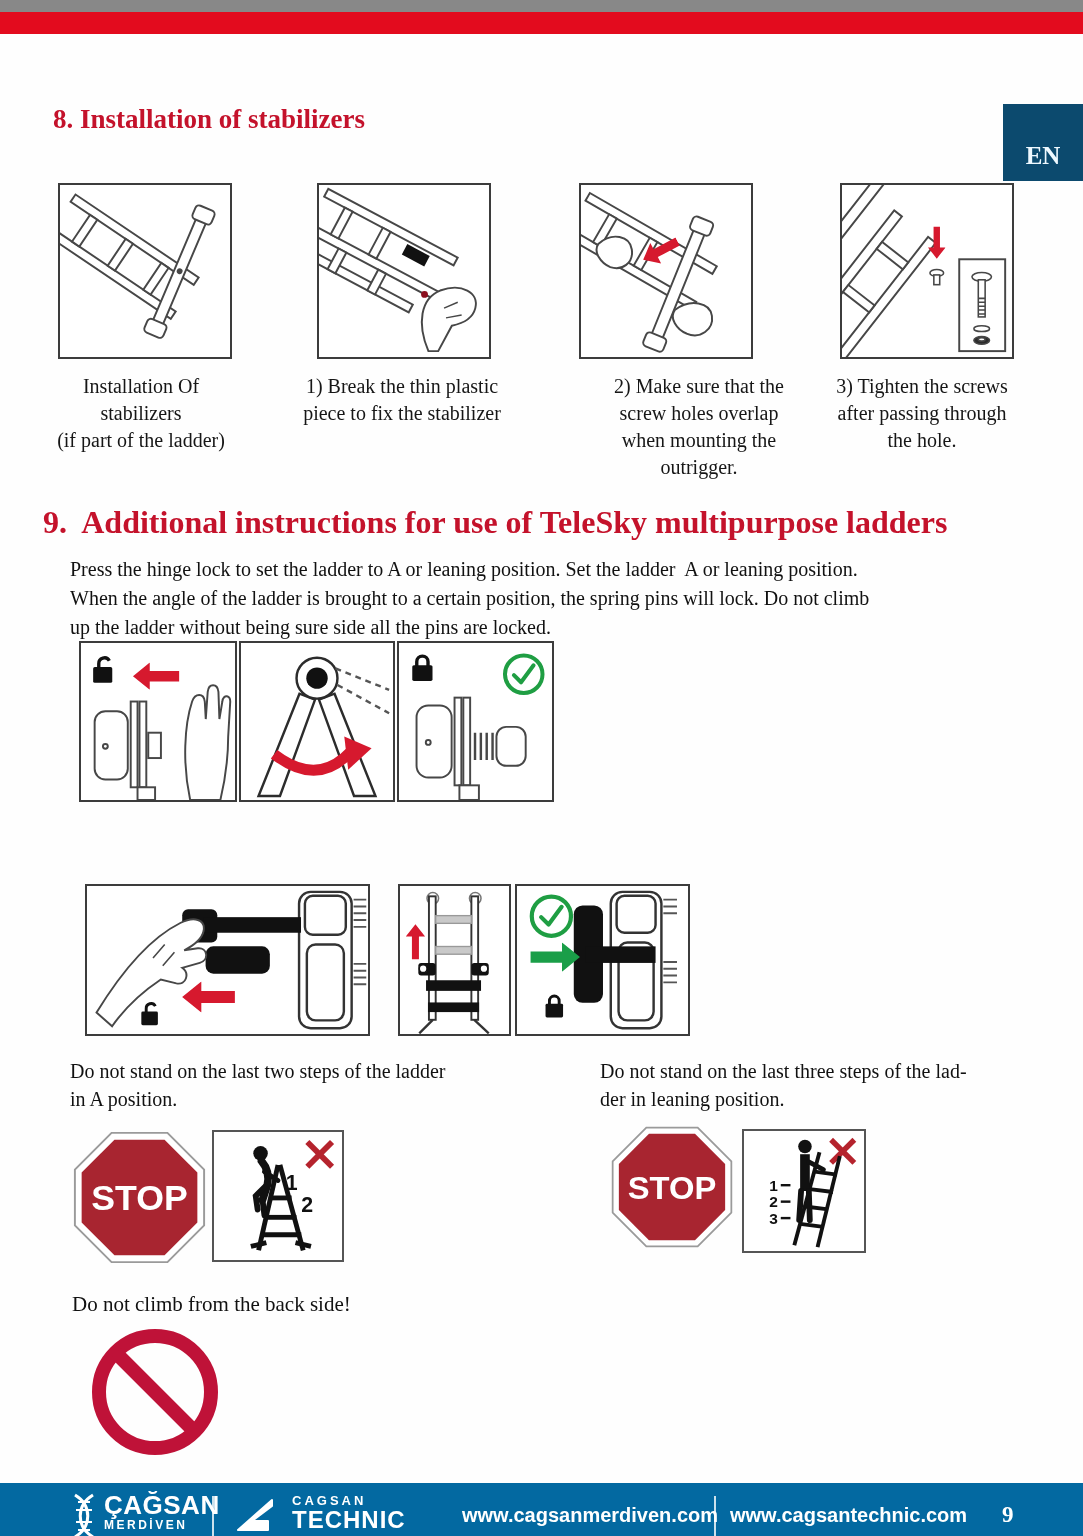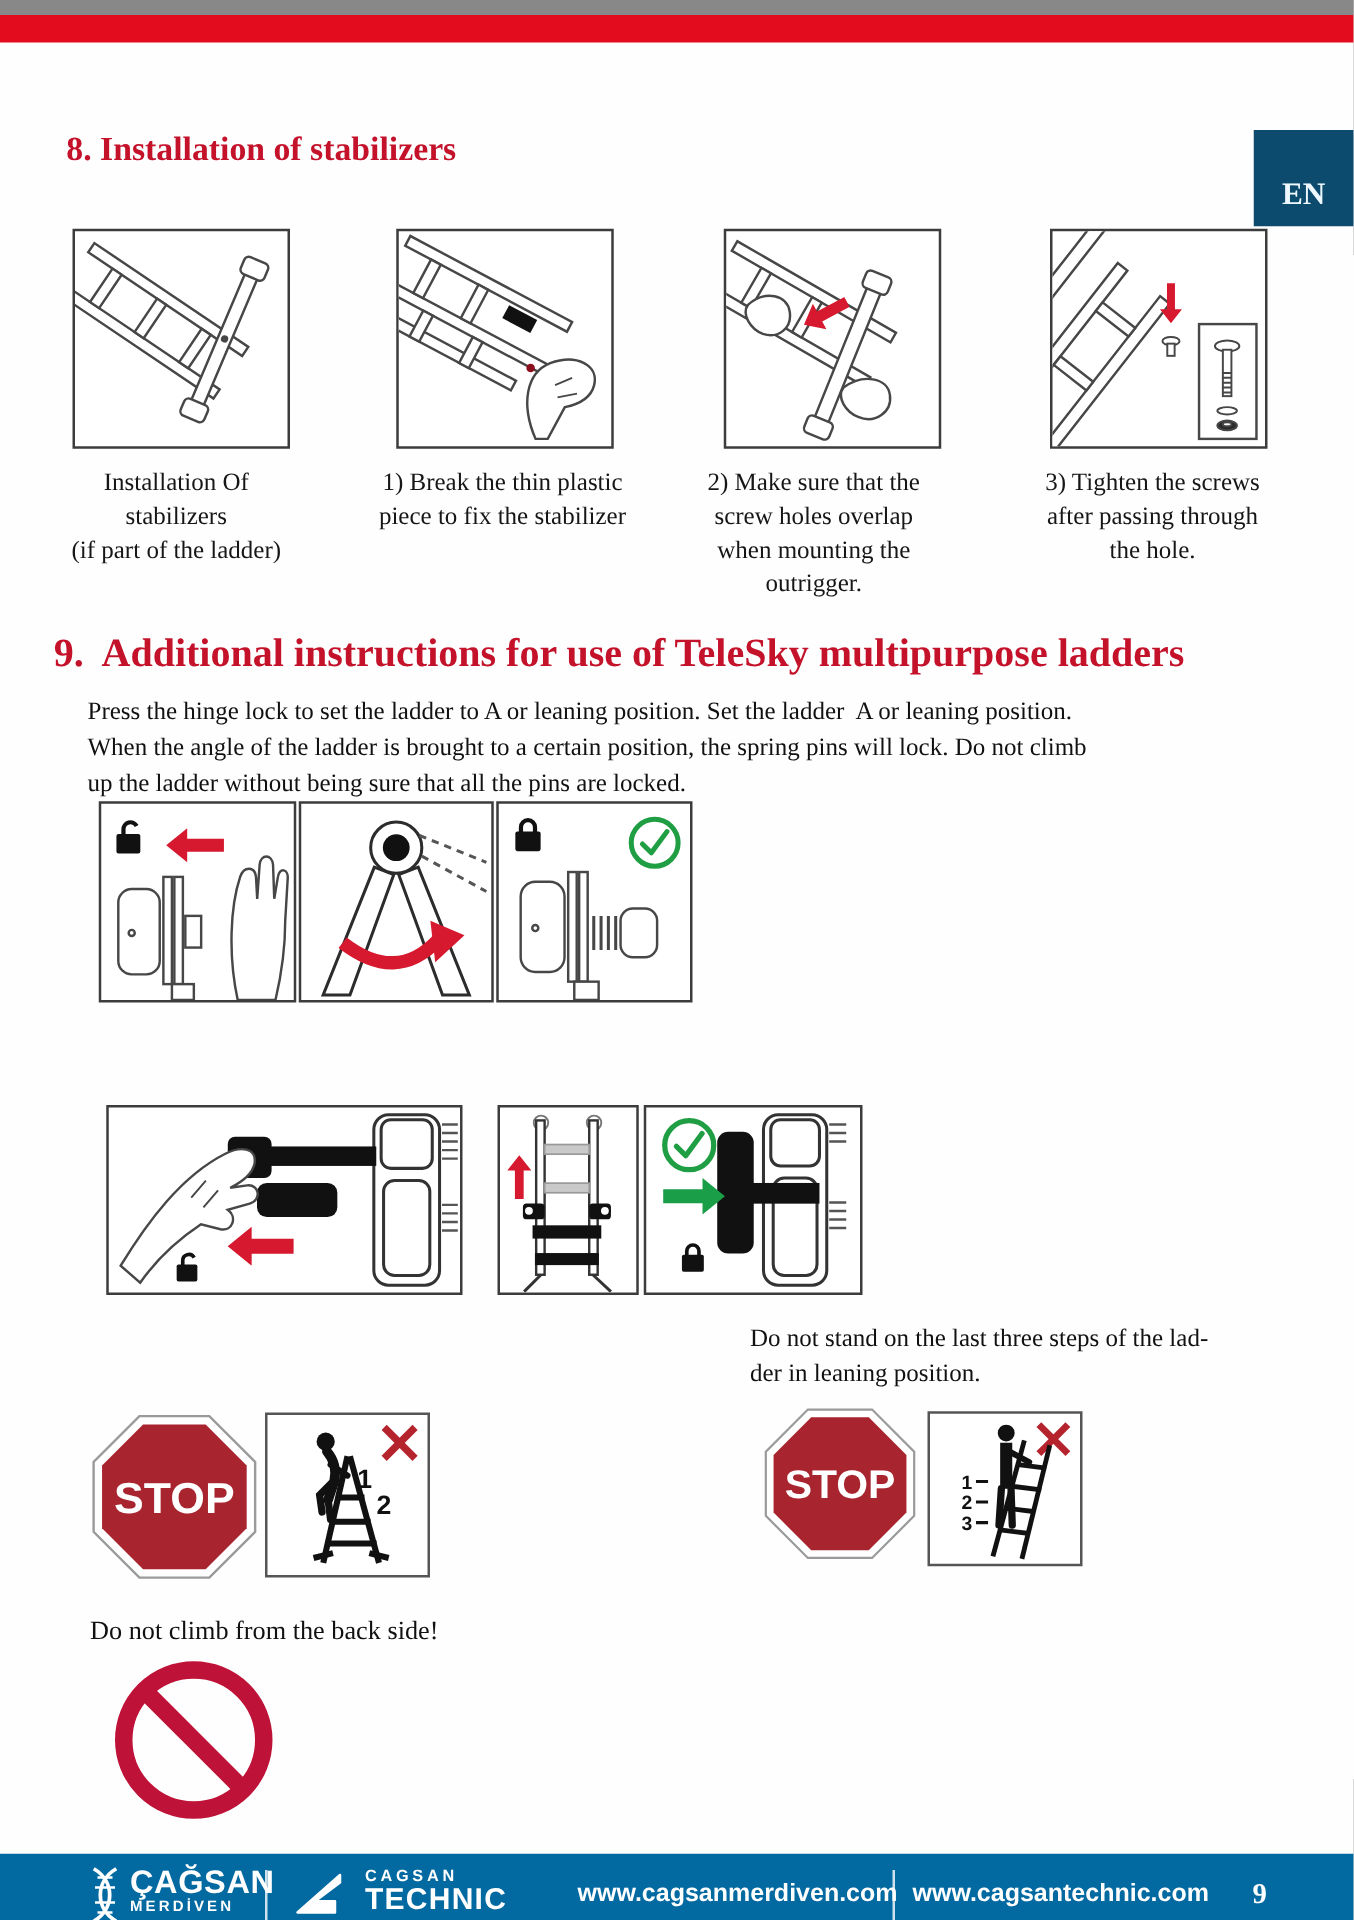--- a/index.html
+++ b/index.html
@@ -173,32 +173,32 @@
         <ellipse cx="143" cy="158" rx="3.5" ry="1.6" fill="#fff"></ellipse>
       </g>
     </svg>
   </div>
 
   <div class="cap" style="left:16px;  top:361px; width:250px;text-align:center;">Installation Of
 stabilizers
 (if part of the ladder)</div>
   <div class="cap" style="left:277px; top:361px; width:250px;">1) Break the thin plastic
 piece to fix the stabilizer</div>
-  <div class="cap" style="left:526px; top:361px; width:250px;">2) Make sure that the
+  <div class="cap" style="left:574px; top:361px; width:250px;">2) Make sure that the
 screw holes overlap
 when mounting the
 outrigger.</div>
   <div class="cap" style="left:797px; top:361px; width:250px;">3) Tighten the screws
 after passing through
 the hole.</div>
 
   <div class="h-red s9-title">9.  Additional instructions for use of TeleSky multipurpose ladders</div>
   <div class="para" style="left:70px; top:543px; width:940px;">Press the hinge lock to set the ladder to A or leaning position. Set the ladder  A or leaning position.
 When the angle of the ladder is brought to a certain position, the spring pins will lock. Do not climb
-up the ladder without being sure that all the pins are locked.</div>
+up the ladder without being sure side all the pins are locked.</div>
 
   <div class="figbox" style="left:79px; top:629px; width:158px; height:161px; border-width:2.5px;">
     <svg viewBox="0 0 158 161">
       <use href="#padlock-open" x="10" y="12" width="28" height="30" color="#111"></use>
       <use href="#arrow-left" x="52" y="20" width="50" height="28" color="#d6192e"></use>
       <g stroke="#474747" stroke-width="2" fill="#fff">
         <rect x="14" y="70" width="34" height="70" rx="11"></rect>
         <circle cx="25" cy="106" r="2.5"></circle>
         <rect x="51" y="60" width="7" height="88"></rect>
         <rect x="60" y="60" width="7" height="88"></rect>
@@ -292,20 +292,22 @@
       <path d="M150,14 h14 M150,21 h14 M150,28 h14 M150,78 h14 M150,85 h14 M150,92 h14 M150,99 h14" stroke="#555" stroke-width="2"></path>
       <g fill="#111">
         <rect x="58" y="20" width="30" height="100" rx="9"></rect>
         <rect x="70" y="62" width="72" height="17"></rect>
       </g>
       <use href="#arrow-right" x="10" y="58" width="58" height="30" color="#1a9e48"></use>
       <use href="#padlock-closed" x="26" y="110" width="24" height="26" color="#111"></use>
     </svg>
   </div>
 
+  <div class="cap-left" style="left:70px;  top:1045px; width:480px;">Do not stand on the last two steps of the ladder
+in A position.</div>
   <div class="cap-left" style="left:600px; top:1045px; width:440px;">Do not stand on the last three steps of the lad-
 der in leaning position.</div>
 
   <div class="f-abs" style="position:absolute; left:72px; top:1118px; width:135px; height:135px;">
     <svg viewBox="0 0 140 140" style="width:100%;height:100%">
       <polygon points="41,3 99,3 137,41 137,99 99,137 41,137 3,99 3,41" fill="#fff" stroke="#9a9a9a" stroke-width="2"></polygon>
       <polygon points="44,10 96,10 130,44 130,96 96,130 44,130 10,96 10,44" fill="#a82530"></polygon>
       <text x="70" y="83" text-anchor="middle" font-family="Liberation Sans, sans-serif" font-weight="bold" font-size="36" fill="#fff" textLength="100" lengthAdjust="spacingAndGlyphs">STOP</text>
     </svg>
   </div>

